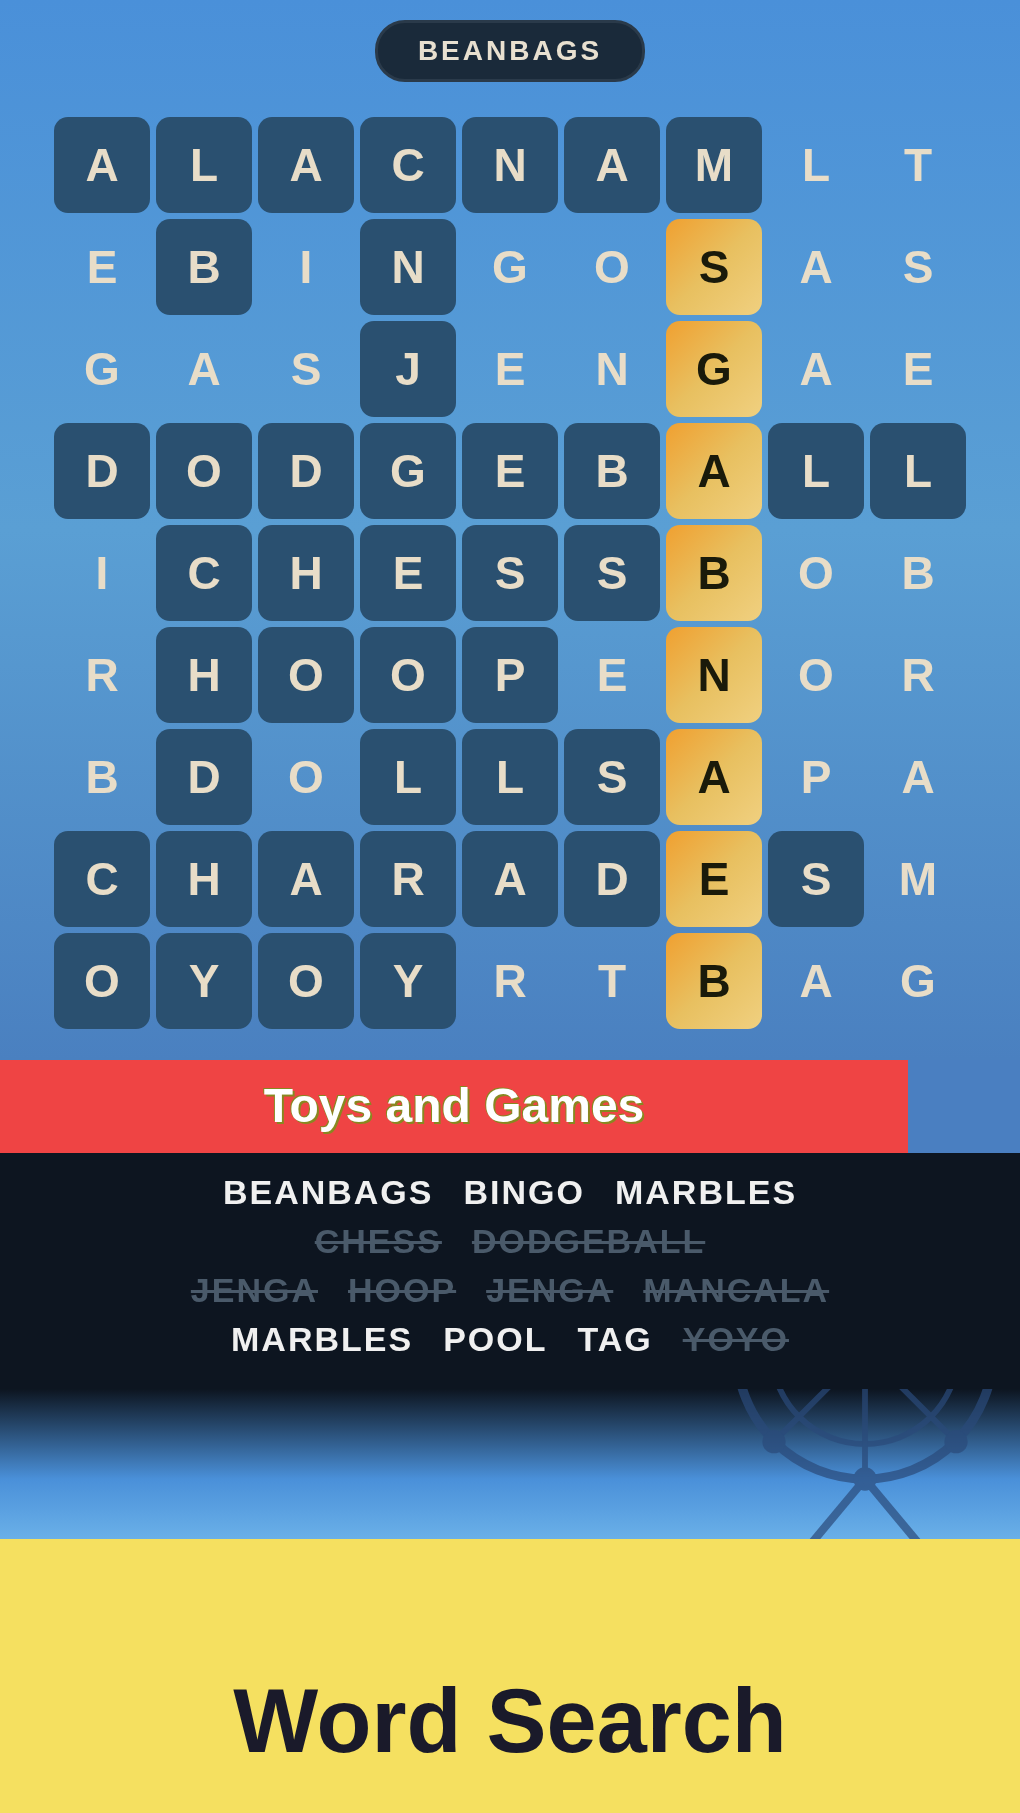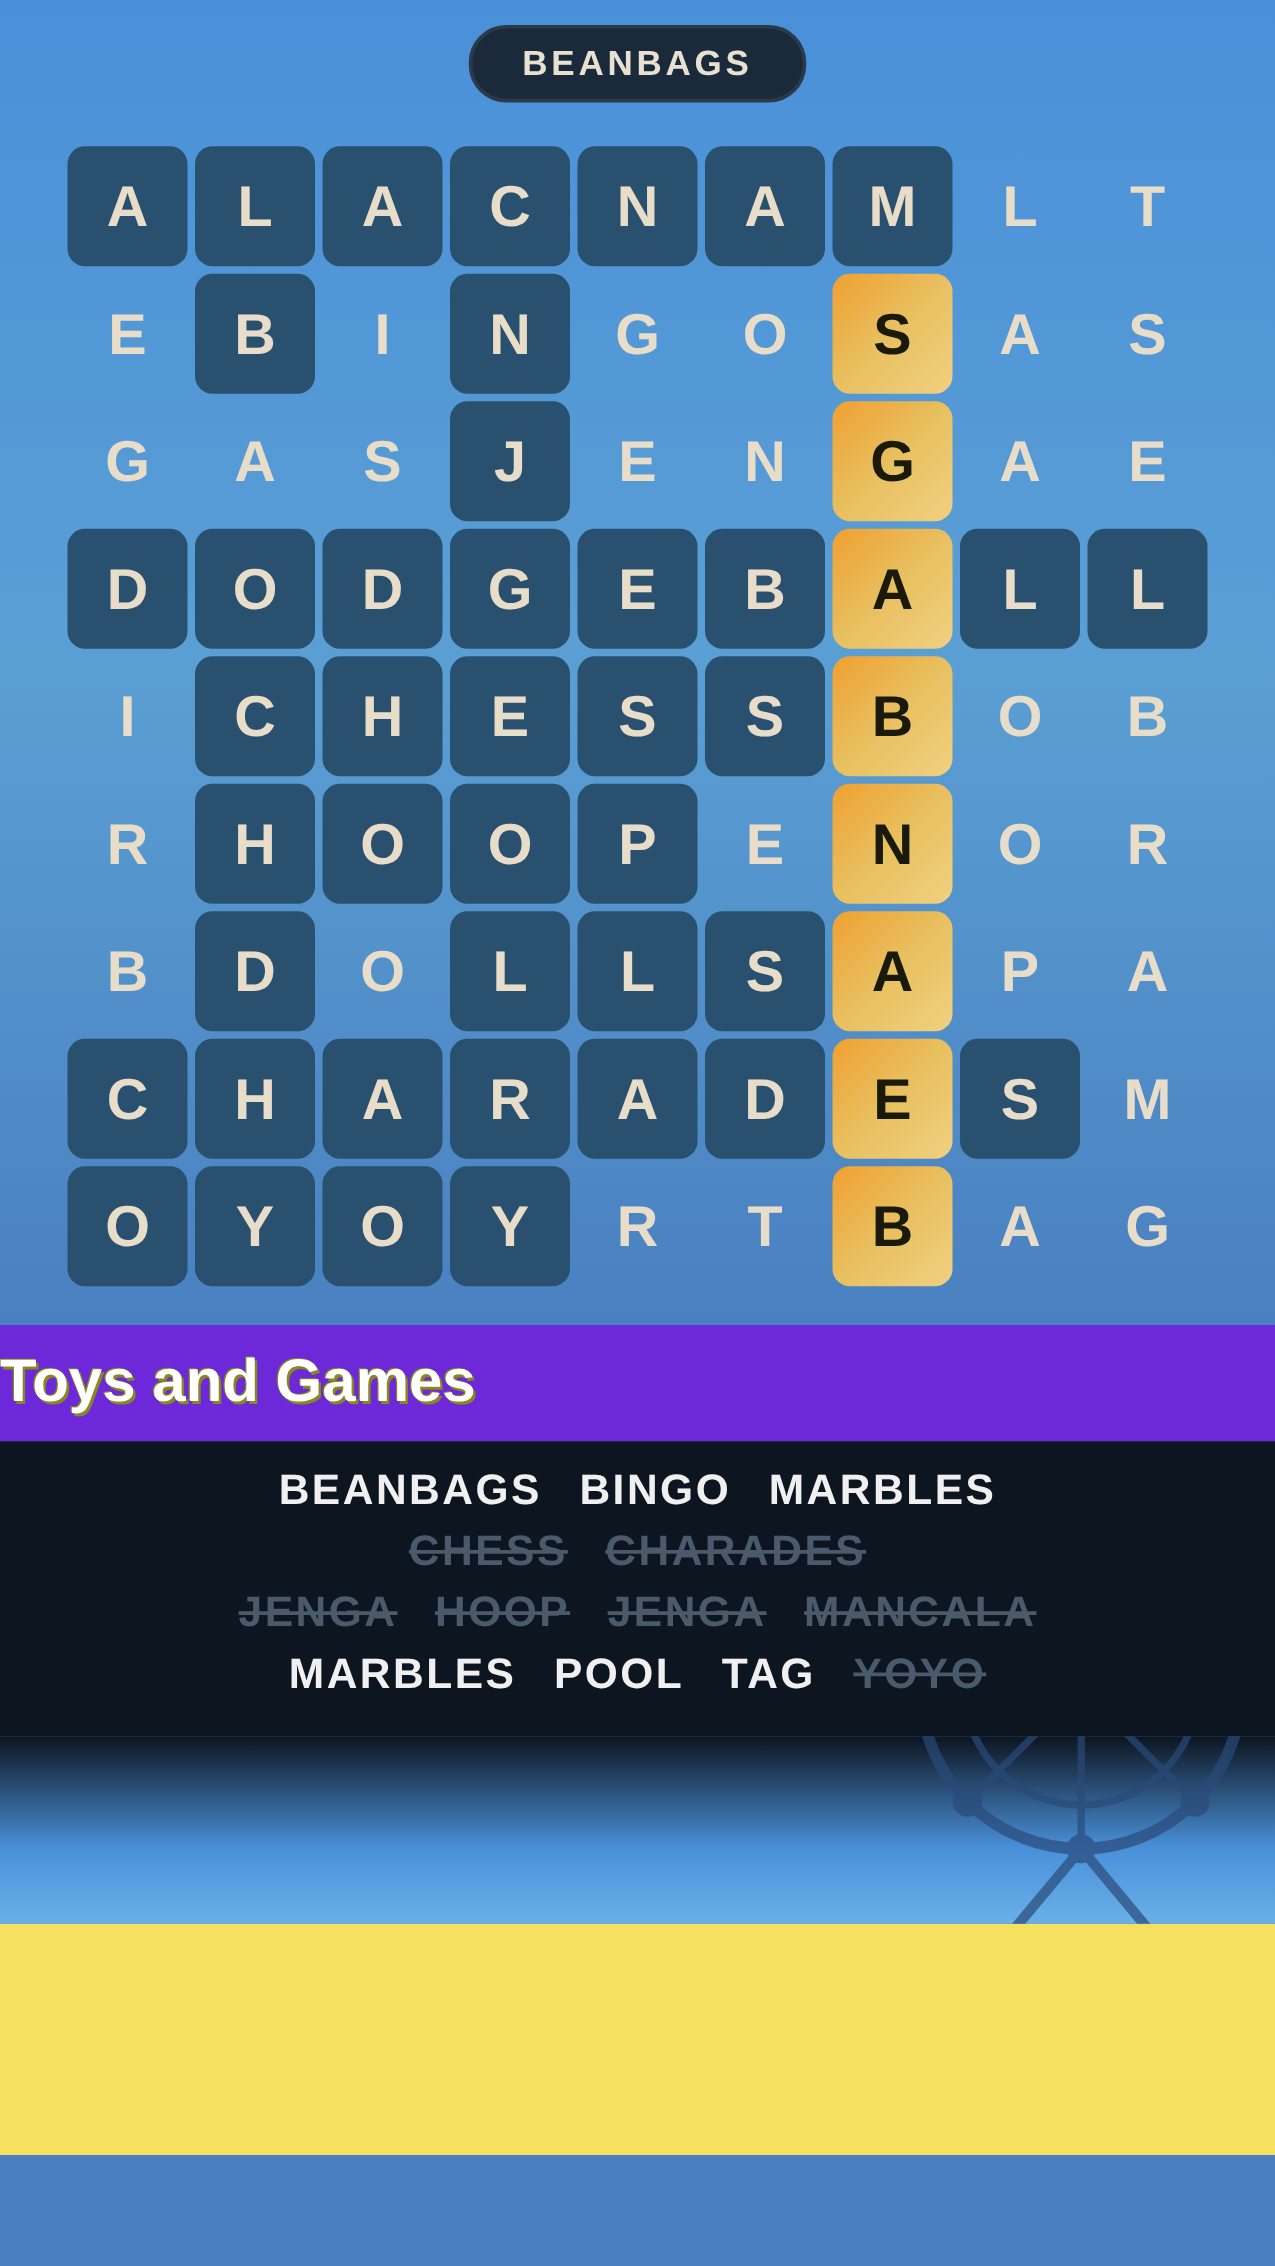--- a/index.html
+++ b/index.html
@@ -69,23 +69,24 @@
       color: #e8ddc8;
     }
 
     .cell-highlighted {
       background: linear-gradient(135deg, #f0a030 0%, #e8c060 50%, #f0d080 100%);
       color: #1a1a0a;
     }
 
     
     .word-list-area {
-      width: 1020px;
-      background: #6d28d9;
+      width: 908px;
+      background: #ef4444;
       padding: 18px 0 12px 0;
+      text-align: center;
     }
     .category-title {
       font-size: 48px;
       font-weight: 900;
       color: #fff;
       text-shadow: 2px 2px 0 #888820, -1px -1px 0 #888820;
       margin-bottom: 8px;
     }
 
     .word-list-dark {
@@ -252,21 +253,21 @@
 </div>
 
 <div class="word-list-dark">
   <div class="word-row">
     <span class="word-active">BEANBAGS</span>
     <span class="word-active">BINGO</span>
     <span class="word-active">MARBLES</span>
   </div>
   <div class="word-row">
     <span class="word-crossed">CHESS</span>
-    <span class="word-crossed">CHARADES</span>
+    <span class="word-crossed">DODGEBALL</span>
   </div>
   <div class="word-row">
     <span class="word-crossed">JENGA</span>
     <span class="word-crossed">HOOP</span>
     <span class="word-crossed">JENGA</span>
     <span class="word-crossed">MANCALA</span>
   </div>
   <div class="word-row">
     <span class="word-active">MARBLES</span>
     <span class="word-active">POOL</span>
@@ -297,14 +298,15 @@
     <circle cx="72" cy="52" r="10" fill="#2a4a7a"></circle>
 
     <line x1="150" y1="240" x2="100" y2="300" stroke="#2a4a7a" stroke-width="7"></line>
     <line x1="150" y1="240" x2="200" y2="300" stroke="#2a4a7a" stroke-width="7"></line>
   </svg>
 </div>
 
 <div class="bottom-banner">
   <div class="banner-title">
     <br>
+    <span>Word Search</span>
   </div>
 </div>
 
 </body></html>

